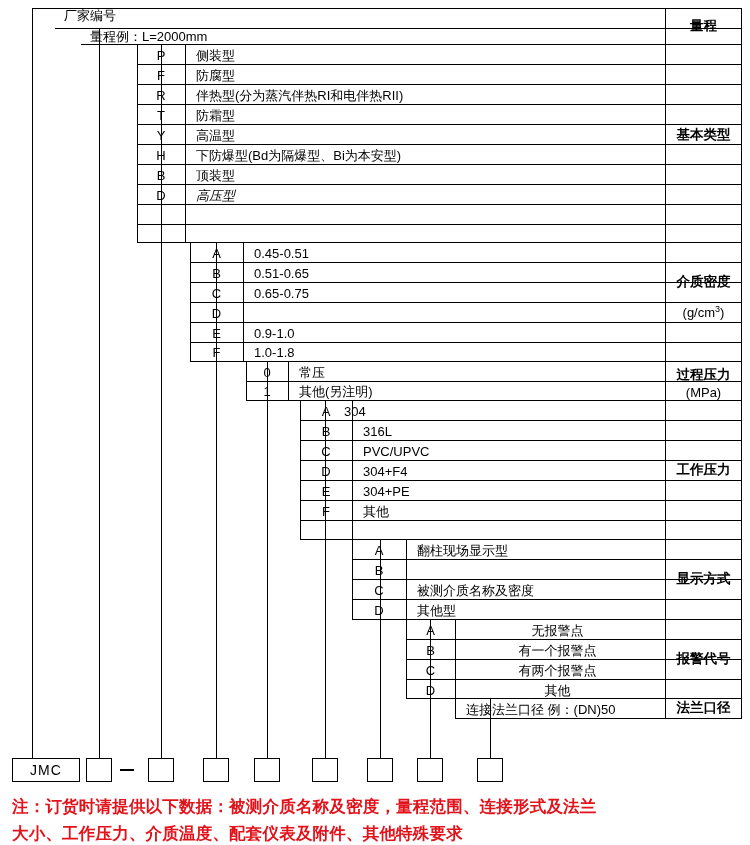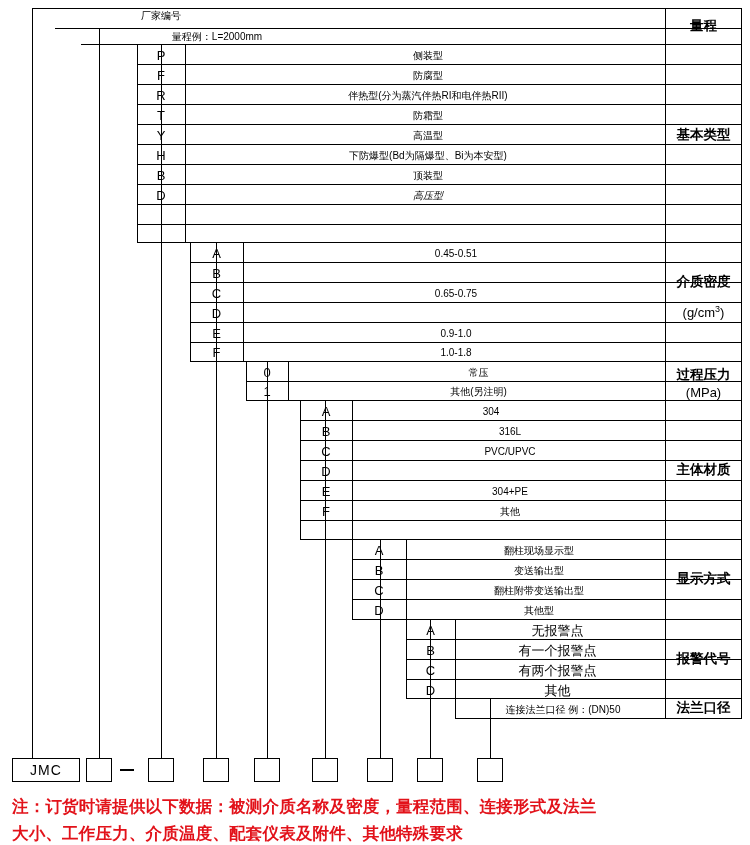--- a/index.html
+++ b/index.html
@@ -35,23 +35,23 @@
   .vline {
     position: absolute;
     background: #000;
     width: 1px;
   }
   .code {
     text-align: center;
     font-size: 13px;
   }
   .desc {
-    text-align: center;
+    text-align: left;
     padding-left: 6px;
-    font-size: 10px;
+    font-size: 13px;
   }
   .grp {
     text-align: center;
     font-weight: bold;
     font-size: 13.5px;
   }
   .grp2 {
     text-align: center;
     font-size: 13px;
   }
@@ -170,21 +170,21 @@
 
   <div class="cell desc" style="left:58px; top:6px; width:200px;">厂家编号</div>
   <div class="cell desc" style="left:84px; top:27px; width:260px;">量程例：L=2000mm</div>
 
   <div class="cell grp" style="left:665px; top:8px; width:77px; line-height:20px; padding-top:8px;">量程</div>
   <div class="cell grp" style="left:665px; top:28px; width:77px; line-height:214px;">基本类型</div>
   <div class="cell grp" style="left:665px; top:272px; width:77px;">介质密度</div>
   <div class="cell grp2" style="left:665px; top:300px; width:77px;">(g/cm<sup>3</sup>)</div>
   <div class="cell grp" style="left:665px; top:365px; width:77px;">过程压力</div>
   <div class="cell grp2" style="left:665px; top:383px; width:77px;">(MPa)</div>
-  <div class="cell grp" style="left:665px; top:400px; width:77px; line-height:139px;">主体材质</div>
+  <div class="cell grp" style="left:665px; top:400px; width:77px; line-height:139px;">工作压力</div>
   <div class="cell grp" style="left:665px; top:619px; width:77px; line-height:79px;">报警代号</div>
   <div class="cell grp" style="left:665px; top:539px; width:77px; line-height:80px;">显示方式</div>
   <div class="cell grp" style="left:665px; top:698px; width:77px; line-height:20px;">法兰口径</div>
 
   <div class="cell code" style="left:137px; top:46px; width:48px;">P</div>
   <div class="cell desc" style="left:190px; top:46px; width:470px;">侧装型</div>
   <div class="cell code" style="left:137px; top:66px; width:48px;">F</div>
   <div class="cell desc" style="left:190px; top:66px; width:470px;">防腐型</div>
   <div class="cell code" style="left:137px; top:86px; width:48px;">R</div>
   <div class="cell desc" style="left:190px; top:86px; width:470px;">伴热型(分为蒸汽伴热RI和电伴热RII)</div>
@@ -195,51 +195,52 @@
   <div class="cell code" style="left:137px; top:146px; width:48px;">H</div>
   <div class="cell desc" style="left:190px; top:146px; width:470px;">下防爆型(Bd为隔爆型、Bi为本安型)</div>
   <div class="cell code" style="left:137px; top:166px; width:48px;">B</div>
   <div class="cell desc" style="left:190px; top:166px; width:470px;">顶装型</div>
   <div class="cell code" style="left:137px; top:186px; width:48px;">D</div>
   <div class="cell desc" style="left:190px; top:186px; width:470px;font-style:italic;">高压型</div>
 
   <div class="cell code" style="left:190px; top:244px; width:53px;">A</div>
   <div class="cell desc" style="left:248px; top:244px; width:410px;">0.45-0.51</div>
   <div class="cell code" style="left:190px; top:264px; width:53px;">B</div>
+  <div class="cell desc" style="left:248px; top:264px; width:410px;">0.51-0.65</div>
   <div class="cell code" style="left:190px; top:284px; width:53px;">C</div>
   <div class="cell desc" style="left:248px; top:284px; width:410px;">0.65-0.75</div>
   <div class="cell code" style="left:190px; top:304px; width:53px;">D</div>
   <div class="cell code" style="left:190px; top:324px; width:53px;">E</div>
   <div class="cell desc" style="left:248px; top:324px; width:410px;">0.9-1.0</div>
   <div class="cell code" style="left:190px; top:343px; width:53px;">F</div>
   <div class="cell desc" style="left:248px; top:343px; width:410px;">1.0-1.8</div>
 
   <div class="cell code" style="left:246px; top:363px; width:42px;">0</div>
   <div class="cell desc" style="left:293px; top:363px; width:365px;">常压</div>
   <div class="cell code" style="left:246px; top:382px; width:42px;">1</div>
   <div class="cell desc" style="left:293px; top:382px; width:365px;">其他(另注明)</div>
 
   <div class="cell code" style="left:300px; top:402px; width:52px;">A</div>
   <div class="cell desc" style="left:338px; top:402px; width:300px;">304</div>
   <div class="cell code" style="left:300px; top:422px; width:52px;">B</div>
   <div class="cell desc" style="left:357px; top:422px; width:300px;">316L</div>
   <div class="cell code" style="left:300px; top:442px; width:52px;">C</div>
   <div class="cell desc" style="left:357px; top:442px; width:300px;">PVC/UPVC</div>
   <div class="cell code" style="left:300px; top:462px; width:52px;">D</div>
+  <div class="cell desc" style="left:357px; top:462px; width:300px;">304+F4</div>
   <div class="cell code" style="left:300px; top:482px; width:52px;">E</div>
   <div class="cell desc" style="left:357px; top:482px; width:300px;">304+PE</div>
   <div class="cell code" style="left:300px; top:502px; width:52px;">F</div>
   <div class="cell desc" style="left:357px; top:502px; width:300px;">其他</div>
 
   <div class="cell code" style="left:352px; top:541px; width:54px;">A</div>
   <div class="cell desc" style="left:411px; top:541px; width:250px;">翻柱现场显示型</div>
   <div class="cell code" style="left:352px; top:561px; width:54px;">B</div>
-  <div class="cell desc" style="left:411px; top:561px; width:250px;">变送输出型</div>
   <div class="cell code" style="left:352px; top:581px; width:54px;">C</div>
-  <div class="cell desc" style="left:411px; top:581px; width:250px;">翻柱附带变送输出型</div>
+  <div class="cell desc" style="left:411px; top:581px; width:250px;">被测介质名称及密度</div>
   <div class="cell code" style="left:352px; top:601px; width:54px;">D</div>
   <div class="cell desc" style="left:411px; top:601px; width:250px;">其他型</div>
 
   <div class="cell code" style="left:406px; top:621px; width:49px;">A</div>
   <div class="cell code" style="left:455px; top:621px; width:205px;">无报警点</div>
   <div class="cell code" style="left:406px; top:641px; width:49px;">B</div>
   <div class="cell code" style="left:455px; top:641px; width:205px;">有一个报警点</div>
   <div class="cell code" style="left:406px; top:661px; width:49px;">C</div>
   <div class="cell code" style="left:455px; top:661px; width:205px;">有两个报警点</div>
   <div class="cell code" style="left:406px; top:681px; width:49px;">D</div>

